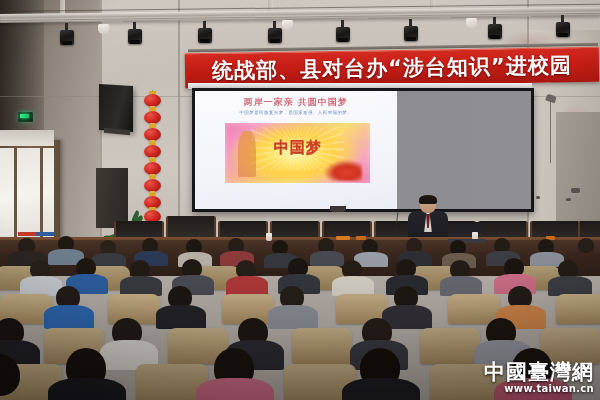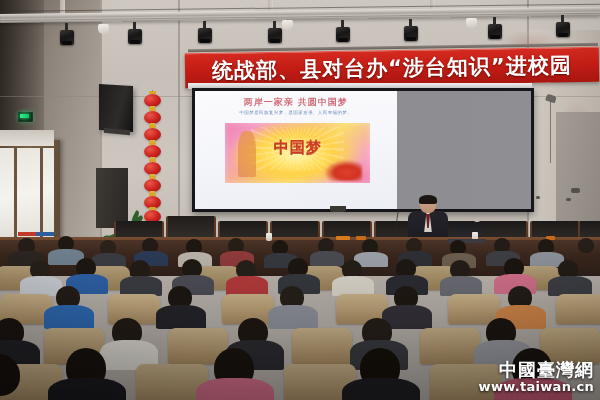--- a/index.html
+++ b/index.html
@@ -350,25 +350,25 @@
       radial-gradient(ellipse 95% 80% at 50% 38%, rgba(0,0,0,0) 55%, rgba(0,0,0,.22) 100%),
       linear-gradient(180deg, rgba(0,0,0,0) 62%, rgba(0,0,0,.30) 100%);
   }
 
   
   .watermark{
     position:absolute;right:6px;bottom:6px;text-align:right;line-height:1.05;
     text-shadow:0 1px 3px rgba(0,0,0,.9);
   }
   .wm-cn{
-    color:#fff;font-size:18px;font-weight:bold;letter-spacing:1px;
+    color:#fff;font-size:21px;font-weight:bold;letter-spacing:1px;
     font-family:"DejaVu Sans","Liberation Sans",sans-serif;
   }
   .wm-url{
-    color:#fff;font-size:13px;font-weight:bold;letter-spacing:.3px;
+    color:#fff;font-size:10px;font-weight:bold;letter-spacing:.3px;
     font-family:"DejaVu Sans","Liberation Sans",sans-serif;
   }
 </style>
 </head>
 <body>
 
 <div id="scene">
 
   <div class="wall-main"></div>
   <div class="wall-right-panel"></div>

